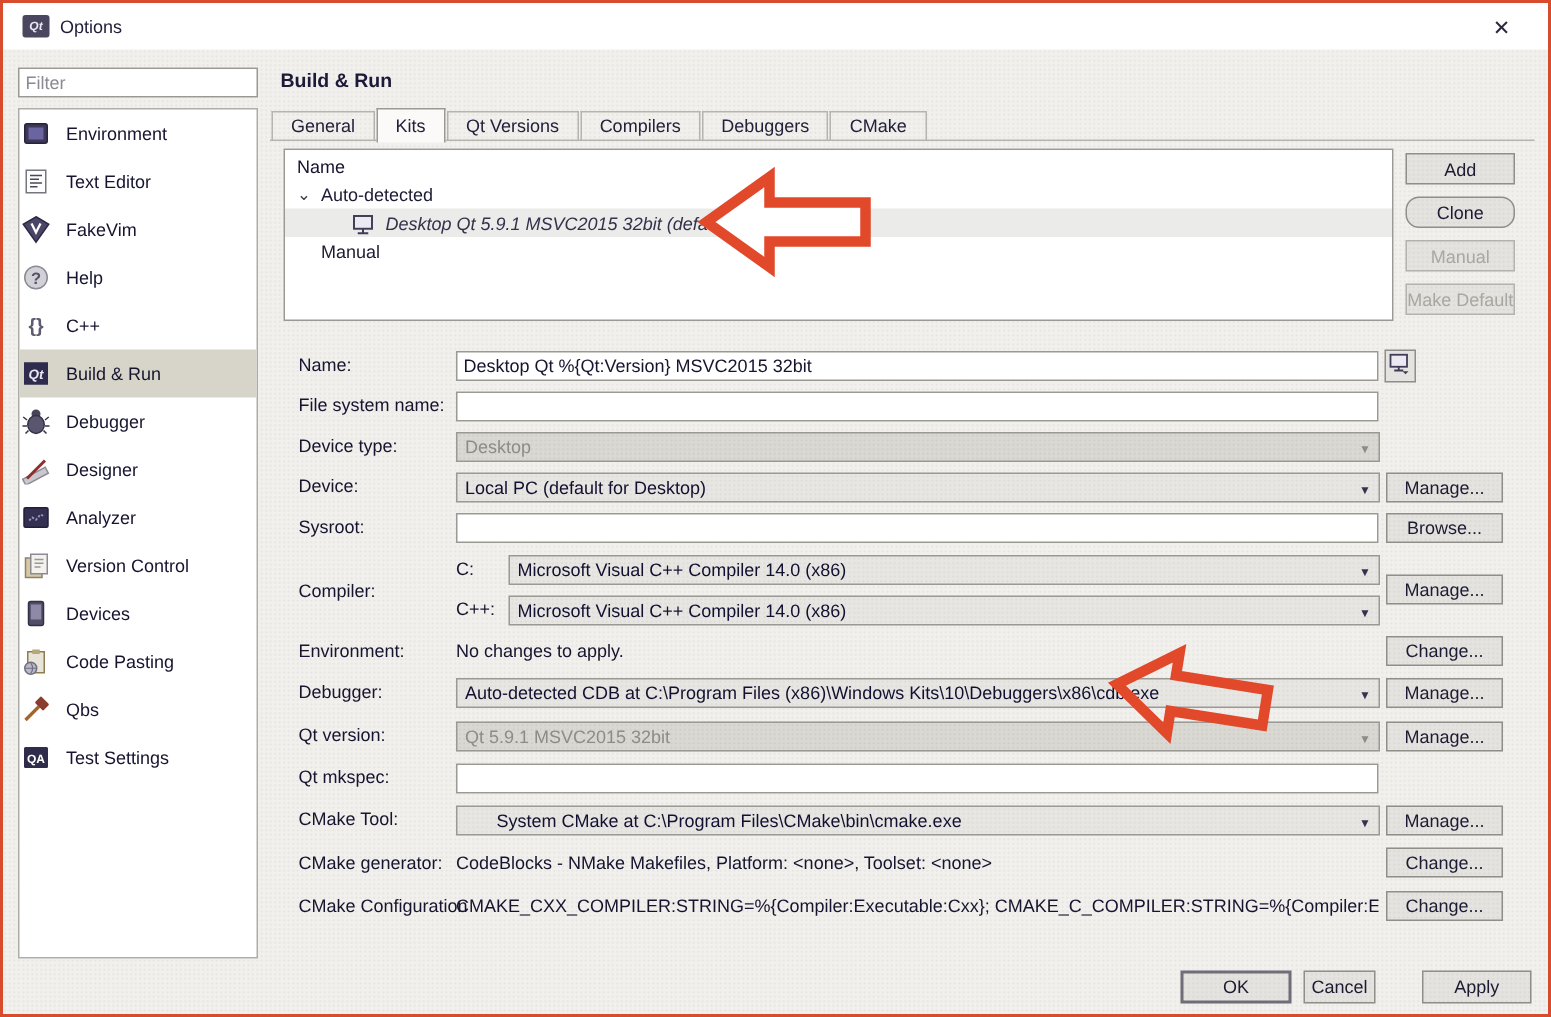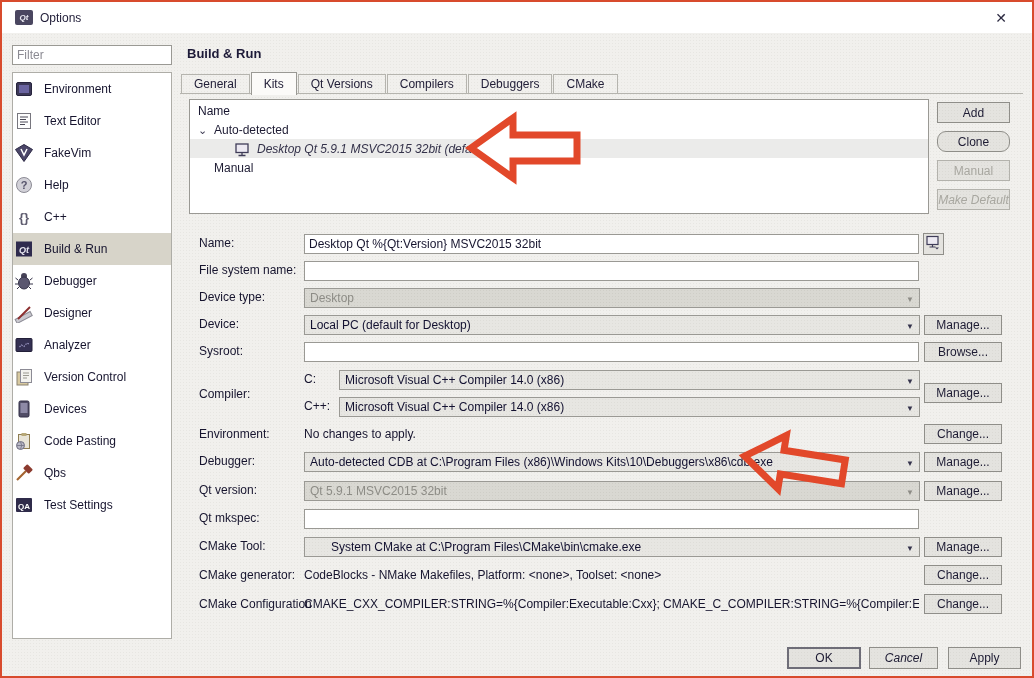--- a/index.html
+++ b/index.html
@@ -236,21 +236,21 @@
       <span class="tree-kit-label">Desktop Qt 5.9.1 MSVC2015 32bit (default)</span>
     </div>
     <div class="tree-manual">
       <span>Manual</span>
     </div>
   </div>
 
   <button class="btn" style="left:935px; top:100px; width:73px;">Add</button>
   <button class="btn" style="left:935px; top:129px; width:73px;border-radius:9px;">Clone</button>
   <button class="btn disabled" style="left:935px; top:158px; width:73px;">Manual</button>
-  <button class="btn disabled" style="left:935px; top:187px; width:73px;font-style:italic;">Make Default</button>
+  <button class="btn disabled" style="left:935px; top:187px; width:73px;">Make Default</button>
 
   <div class="flabel" style="top:232px;">Name:</div>
   <input class="ftext" style="left: 302px; top: 232px; width: 615px;" value="Desktop Qt %{Qt:Version} MSVC2015 32bit">
   <button class="iconbtn"><svg width="17" height="17" viewBox="0 0 17 17">
         <rect x="2" y="2.5" width="11" height="8" fill="#ece9f2" stroke="#3f3c58" stroke-width="1.2"></rect>
         <path d="M7.5 10.5v2M4.5 13h6" stroke="#3f3c58" stroke-width="1.2"></path>
         <path d="M10 13.5l2 2 2-2z" fill="#3f3c58"></path>
       </svg></button>
 
   <div class="flabel" style="top:259px;">File system name:</div>
@@ -316,21 +316,21 @@
 
   <div class="flabel" style="top:564px;">CMake generator:</div>
   <div class="fstatic" style="left:302px; top:564px; width:615px;">CodeBlocks - NMake Makefiles, Platform: &lt;none&gt;, Toolset: &lt;none&gt;</div>
   <button class="btn" style="left:922px; top:563px; width:78px; height:20px;">Change...</button>
 
   <div class="flabel" style="top:593px;">CMake Configuration</div>
   <div class="fstatic" style="left:302px; top:593px; width:615px;">CMAKE_CXX_COMPILER:STRING=%{Compiler:Executable:Cxx}; CMAKE_C_COMPILER:STRING=%{Compiler:Executable:C}; ...</div>
   <button class="btn" style="left:922px; top:592px; width:78px; height:20px;">Change...</button>
 
   <button class="btn footer-btn default-btn" style="left:785px; width:74px;">OK</button>
-  <button class="btn footer-btn" style="left:867px; width:69px;font-style:italic;">Cancel</button>
+  <button class="btn footer-btn" style="left:867px; width:48px;">Cancel</button>
   <button class="btn footer-btn" style="left:946px; width:73px;">Apply</button>
 
   <svg class="arrow-svg" style="left:462px; top:108px;" width="120" height="76" viewBox="0 0 120 76">
     <path d="M7 38 L49 8 L49 25 L113 25 L113 51 L49 51 L49 68 Z" fill="#ffffff" stroke="var(--arrow-color,#e2482a)" stroke-width="7" stroke-linejoin="miter"></path>
   </svg>
   <svg class="arrow-svg" style="left:736px; top:428px; transform:rotate(9deg);" width="112" height="68" viewBox="0 0 112 68">
     <path d="M6 34 L44 7 L44 22 L106 22 L106 46 L44 46 L44 61 Z" fill="none" stroke="var(--arrow-color,#e2482a)" stroke-width="7" stroke-linejoin="miter"></path>
   </svg>
 
 </div>

